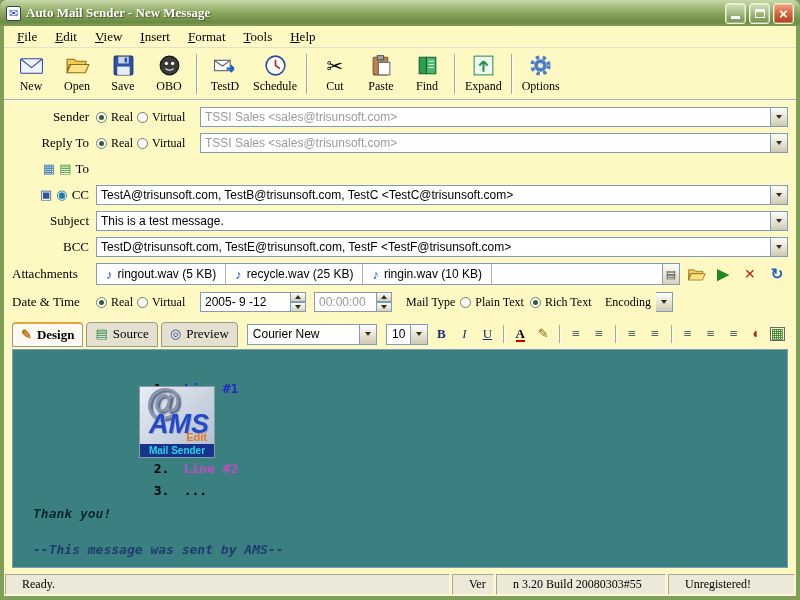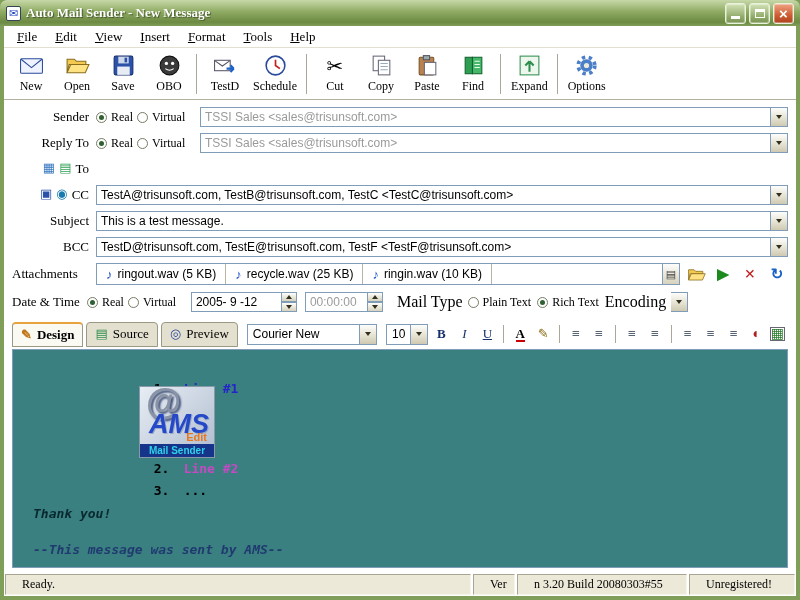--- a/index.html
+++ b/index.html
@@ -10,35 +10,35 @@
   .titlebar{height:26px;margin:0 -4px;border-radius:7px 7px 0 0;display:flex;align-items:center;padding:0 6px;
     background:linear-gradient(#c7d8a8,#8fab63 45%,#6d8a43 85%,#7f9e57)}
   .title-text{color:#fff;font-weight:bold;font-size:13px;text-shadow:1px 1px 1px #44552a;margin-left:5px;flex:1;white-space:nowrap;overflow:hidden}
   .app-icon{color:#1a3fbf;background:#fff;border:1px solid #345;font-size:11px;line-height:13px;width:15px;height:15px;text-align:center;border-radius:2px}
   .tbtn{width:21px;height:21px;border-radius:3px;border:1px solid #e9f2da;margin-left:3px;display:flex;align-items:center;justify-content:center;
     background:linear-gradient(#d3e2b6,#8fa968 70%,#7a9352);box-shadow:inset 0 0 0 1px rgba(255,255,255,.35)}
   .tbtn.close{background:linear-gradient(#efa584,#cd5c32 60%,#ad431e)}
   .glyph-min{width:9px;height:3px;background:#fff;margin-top:9px}
   .glyph-max{width:10px;height:9px;border:1px solid #fff;border-top:3px solid #fff}
   .glyph-close{color:#fff;font:bold 15px "Liberation Sans",sans-serif;line-height:15px}
-  .client{flex:1;background:#ffffff;display:flex;flex-direction:column;overflow:hidden}
+  .client{flex:1;background:#fef9c3;display:flex;flex-direction:column;overflow:hidden}
   
   .menubar{display:flex;align-items:center;height:22px;padding:0 4px;border-bottom:1px solid #e2dfce}
   .menu-item{padding:2px 9px;font-size:13px}
   .menu-item::first-letter{text-decoration:underline}
   
   .toolbar{display:flex;align-items:center;height:52px;padding:0 4px;border-bottom:1px solid #b5b1a0;box-shadow:0 1px 0 #fff}
   .tool{display:flex;flex-direction:column;align-items:center;justify-content:center;min-width:46px;height:47px;padding:2px 5px;gap:1px;font-size:12px}
   .tool svg{width:25px;height:25px}
   .glyph-icon{font-size:20px;line-height:24px;height:24px}
   .tsep{width:2px;height:40px;border-left:1px solid #aca899;border-right:1px solid #fff;margin:0 4px}
   
   .fields{padding:4px 8px 2px}
   .frow{display:flex;align-items:center;height:26px}
-  .lead{width:84px;display:flex;justify-content:flex-end;gap:4px;padding-right:7px;font-size:13px;white-space:nowrap}
+  .lead{width:84px;display:flex;align-items:center;justify-content:flex-end;gap:4px;padding-right:7px;font-size:13px;white-space:nowrap}
   .lead .mini{font-size:13px;line-height:14px}
   .radios{display:flex;align-items:center;gap:4px;width:104px;flex:0 0 104px;font-size:12px}
   .radio{width:11px;height:11px;border-radius:50%;border:1px solid #747c63;background:#fff;position:relative;flex:0 0 11px}
   .radio.checked::after{content:"";position:absolute;left:2px;top:2px;width:5px;height:5px;border-radius:50%;background:#2f6030}
   .inputwrap{flex:1;display:flex;height:20px}
   .tb{flex:1;min-width:0;border:1px solid #7f9db9;background:#fff;font:12px "Liberation Sans",sans-serif;padding:2px 4px;height:20px;white-space:nowrap;overflow:hidden}
   .tb.gray{color:#9a9a9a}
   .combo-btn{width:17px;height:20px;border:1px solid #7f9db9;border-left:none;background:linear-gradient(#fdfdfb,#e4e0cf 60%,#cfc9b1);display:flex;align-items:center;justify-content:center}
   .arrow-down{width:0;height:0;border-left:3px solid transparent;border-right:3px solid transparent;border-top:4px solid #31301f}
   .spinner{width:15px;height:20px;display:flex;flex-direction:column}
@@ -47,21 +47,21 @@
   .arrow-down.sm{border-top-width:4px}
   
   .attach-box{flex:1;display:flex;align-items:stretch;border:1px solid #7f9db9;background:#fff;height:22px;overflow:hidden}
   .attach-item{display:flex;align-items:center;gap:5px;padding:0 9px;border-right:1px solid #b9b5a5;font:12px "Liberation Sans",sans-serif;white-space:nowrap}
   .attach-fill{flex:1}
   .grid-btn{width:17px;border-left:1px solid #7f9db9;background:linear-gradient(#fdfdfb,#d7d2bc);display:flex;align-items:center;justify-content:center;font-size:11px;color:#444}
   .abtn{width:22px;height:22px;display:flex;align-items:center;justify-content:center;margin-left:5px;font-size:15px;font-weight:bold}
   .abtn svg{width:19px;height:19px}
   .wav-icon{color:#2255cc;font-size:13px}
   
-  .dt-label{font-size:16px;white-space:nowrap;margin:8px 5px}
+  .dt-label{font-size:12px;white-space:nowrap;margin:8px 5px}
   .dt-radio{display:flex;align-items:center;gap:4px;font-size:12px;margin-right:6px;white-space:nowrap}
   
   .tabbar{display:flex;align-items:center;height:30px;padding:2px 8px 0;gap:3px}
   .tab{display:flex;align-items:center;gap:5px;padding:3px 8px;border:1px solid #9c9884;border-radius:4px 4px 0 0;background:#e4e0cf;font-size:13px;height:25px}
   .tab.active{background:#fbfaf2;border-top:2px solid #e8a33d;font-weight:bold}
   .tab .ticon{font-size:13px}
   .fmt-combo{display:flex;height:21px;margin-left:6px}
   .fmt-val{border:1px solid #7f9db9;background:#fff;font:12px "Liberation Sans",sans-serif;padding:2px 5px;white-space:nowrap;overflow:hidden}
   .fbtn{min-width:20px;height:21px;display:flex;align-items:center;justify-content:center;border:1px solid transparent;border-radius:2px;font-size:13px;padding:0 2px}
   .fsep{width:1px;height:18px;background:#aca899;box-shadow:1px 0 0 #fff;margin:0 3px}
@@ -84,21 +84,21 @@
   .logo-at{position:absolute;top:-6px;left:6px;font-weight:bold;font-size:36px;color:#8a93a6;text-shadow:2px 2px 2px #44557a}
   .logo-ams{position:absolute;top:22px;left:9px;font-weight:bold;font-style:italic;font-size:27px;color:#2448c8;text-shadow:1px 1px 0 #98a8c8}
   .logo-auto{position:absolute;bottom:14px;right:7px;color:#e87820;font-weight:bold;font-size:11px}
   .logo-banner{position:absolute;bottom:0;left:0;right:0;background:#16348a;color:#30d0e8;font-weight:bold;font-size:10px;text-align:center;padding:1px 0}
   
   .statusbar{height:24px;display:flex;gap:2px;padding:2px 1px 1px;align-items:stretch}
   .spanel{border:1px solid;border-color:#a9a590 #f8f6ec #f8f6ec #a9a590;padding:2px 16px;font-size:12px;white-space:nowrap;overflow:hidden;background:#ece9d8}
   .p-ready{flex:1}
   .p-ver1{width:42px}
   .p-ver2{width:170px}
-  .p-reg{width:106px}
+  .p-reg{width:127px}
 </style>
 </head>
 <body>
 
 <div class="window">
 
   <div class="titlebar">
     <span class="app-icon">✉</span>
     <span class="title-text">Auto Mail Sender - New Message</span>
     <span class="tbtn">
@@ -173,28 +173,20 @@
           </svg>
         <span>Schedule</span>
       </div>
       <div class="tsep"></div>
       <div class="tool">
         <span class="glyph-icon">✂</span>
         <span>Cut</span>
       </div>
       <div class="tool">
         <svg viewBox="0 0 24 24">
-            <rect x="4" y="3" width="11" height="14" fill="#fff" stroke="#667"></rect>
-            <rect x="9" y="7" width="11" height="14" fill="#fff" stroke="#667"></rect>
-            <path d="M11 10h7M11 13h7M11 16h7" stroke="#9ab"></path>
-          </svg>
-        <span>Copy</span>
-      </div>
-      <div class="tool">
-        <svg viewBox="0 0 24 24">
             <rect x="4" y="4" width="14" height="17" rx="1" fill="#b9824f" stroke="#7a5426"></rect>
             <rect x="8" y="2.5" width="6" height="4" fill="#9aa" stroke="#556"></rect>
             <rect x="9" y="9" width="11" height="12" fill="#fff" stroke="#667"></rect>
           </svg>
         <span>Paste</span>
       </div>
       <div class="tool">
         <svg viewBox="0 0 24 24">
             <path d="M4 4h7v16H4z" fill="#2e9e53" stroke="#14622e"></path>
             <path d="M11 4h9v16h-9z" fill="#46b86b" stroke="#14622e"></path>

